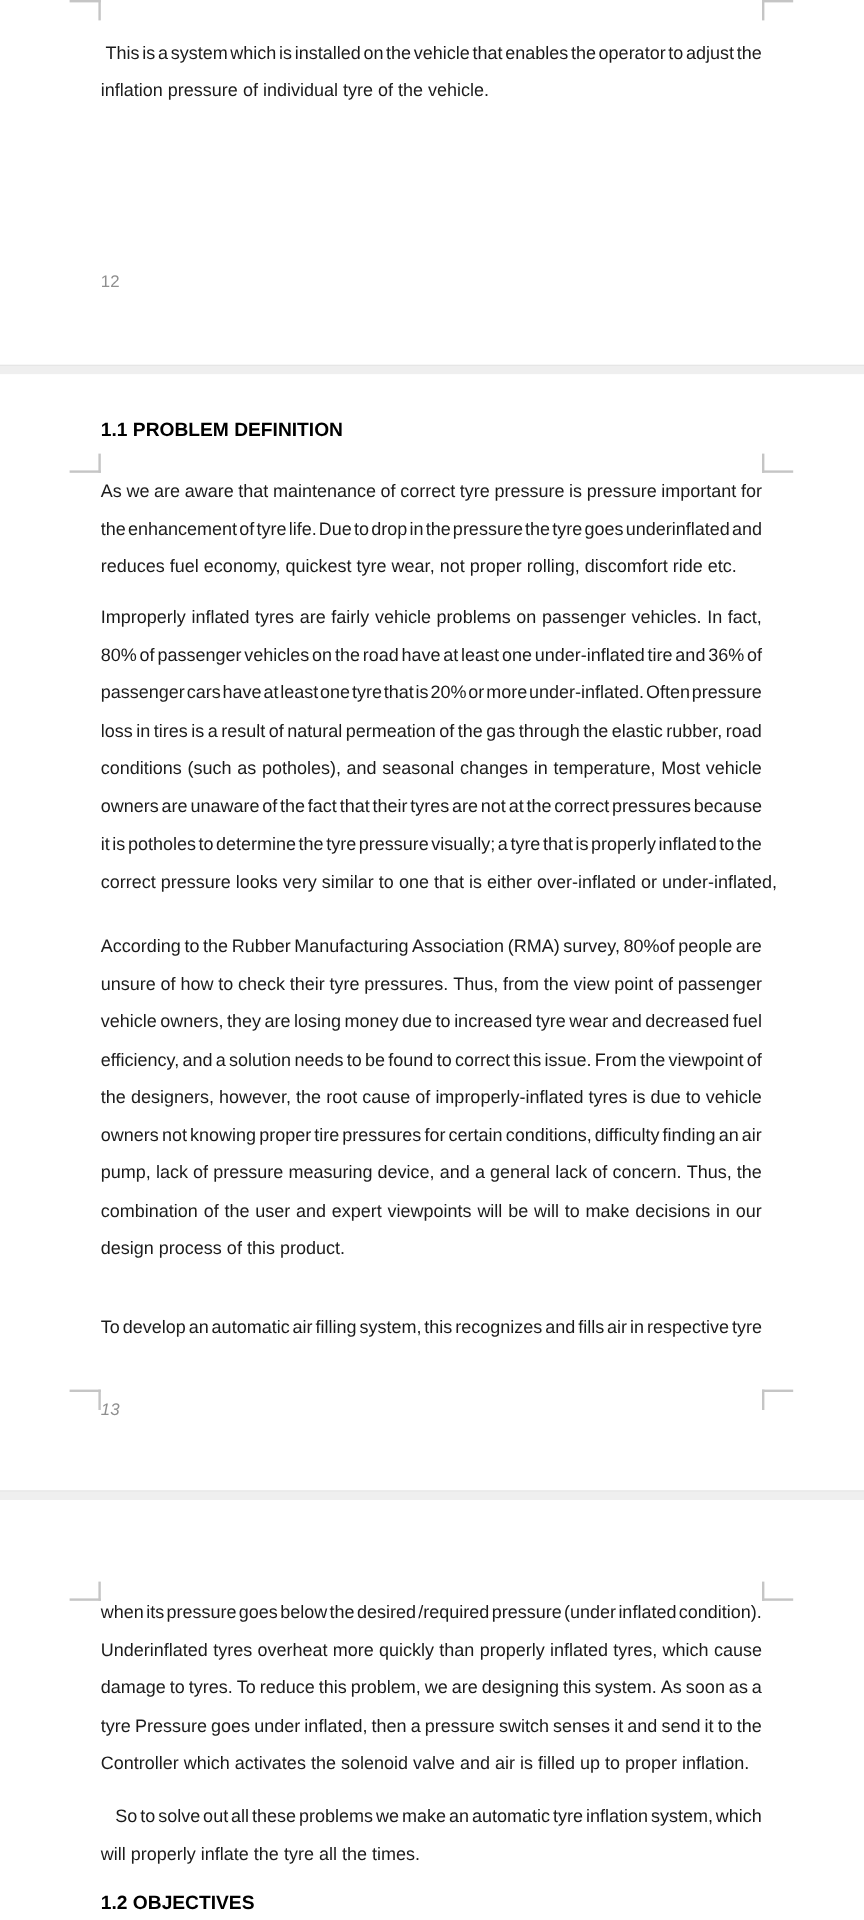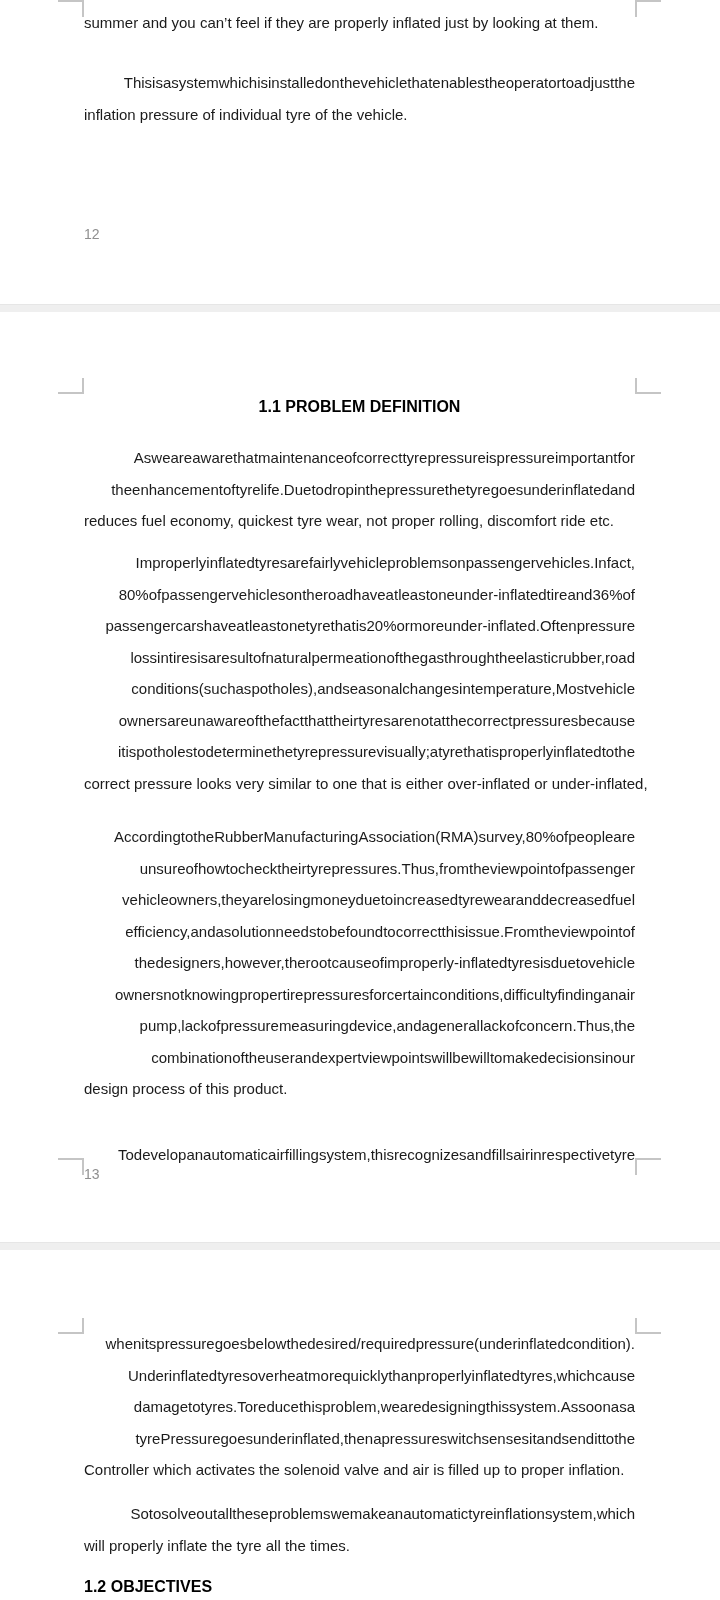--- a/index.html
+++ b/index.html
@@ -46,38 +46,38 @@
 
   
   .para { font-size: 15px; }
   .ln {
     height: 31.5px;
     line-height: 31.5px;
     white-space: nowrap;
   }
   .ln.stretch {
     display: flex;
-    justify-content: flex-end;
+    justify-content: space-between;
   }
 
   
   .heading {
     margin: 0;
     font-size: 16px;
     font-weight: 700;
     color: #000000;
     line-height: 31.5px;
     height: 31.5px;
   }
 
   
   .pg0 .blk-0 { margin-top: 7px; }
   .pg0 .blk-1 { margin-top: 28.5px; }
 
-  .pg1 .blk-0 { margin-top: 79px; text-align: center; }
+  .pg1 .blk-0 { margin-top: 31px; }
   .pg1 .blk-1 { margin-top: 19.5px; }
   .pg1 .blk-2 { margin-top: 10.5px; }
   .pg1 .blk-3 { margin-top: 22px; }
   .pg1 .blk-4 { margin-top: 34.5px; }
 
   .pg2 .blk-0 { margin-top: 78px; }
   .pg2 .blk-1 { margin-top: 12.5px; }
   .pg2 .blk-2 { margin-top: 10px; }
 
   
@@ -101,32 +101,29 @@
   .footer-num {
     position: absolute;
     left: 84px;
     width: 551px;
     text-align: left;
     font-size: 14px;
     line-height: 20px;
     color: #8f8f8f;
   }
   .pg0 .footer-num { top: 224px; }
-  .pg1 .footer-num { top: 852px; }
+  .pg1 .footer-num { top: 852px; font-style: italic; }
 </style>
 </head>
 <body>
 
 <div class="screen">
 
   <section class="page pg0">
     <div class="content">
-        <div class="para blk-0">
-          <div class="ln">summer and you can’t feel if they are properly inflated just by looking at them.</div>
-        </div>
         <div class="para blk-1">
           <div class="ln stretch" style="padding-left: 4px;">
             <span>This</span>
             <span>is</span>
             <span>a</span>
             <span>system</span>
             <span>which</span>
             <span>is</span>
             <span>installed</span>
             <span>on</span>

